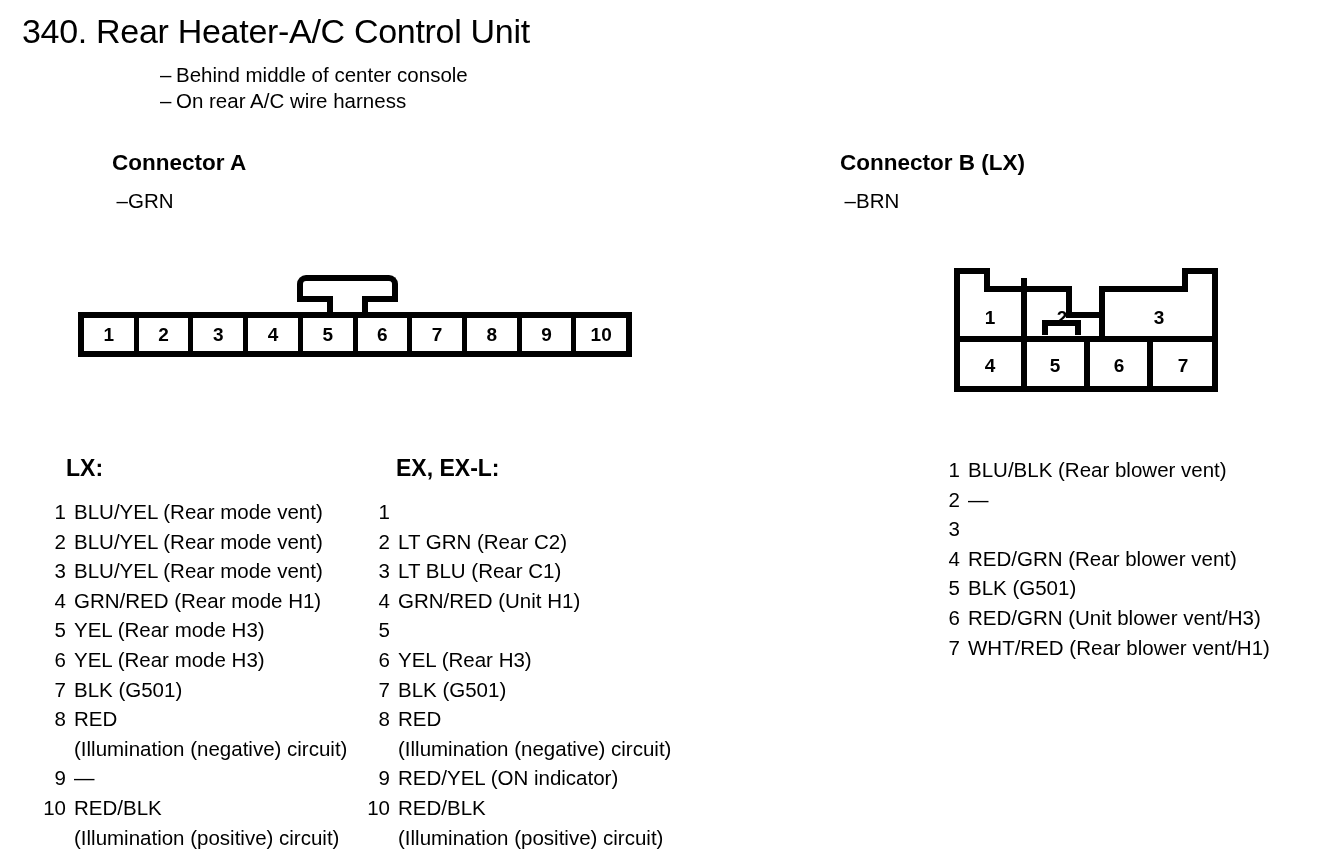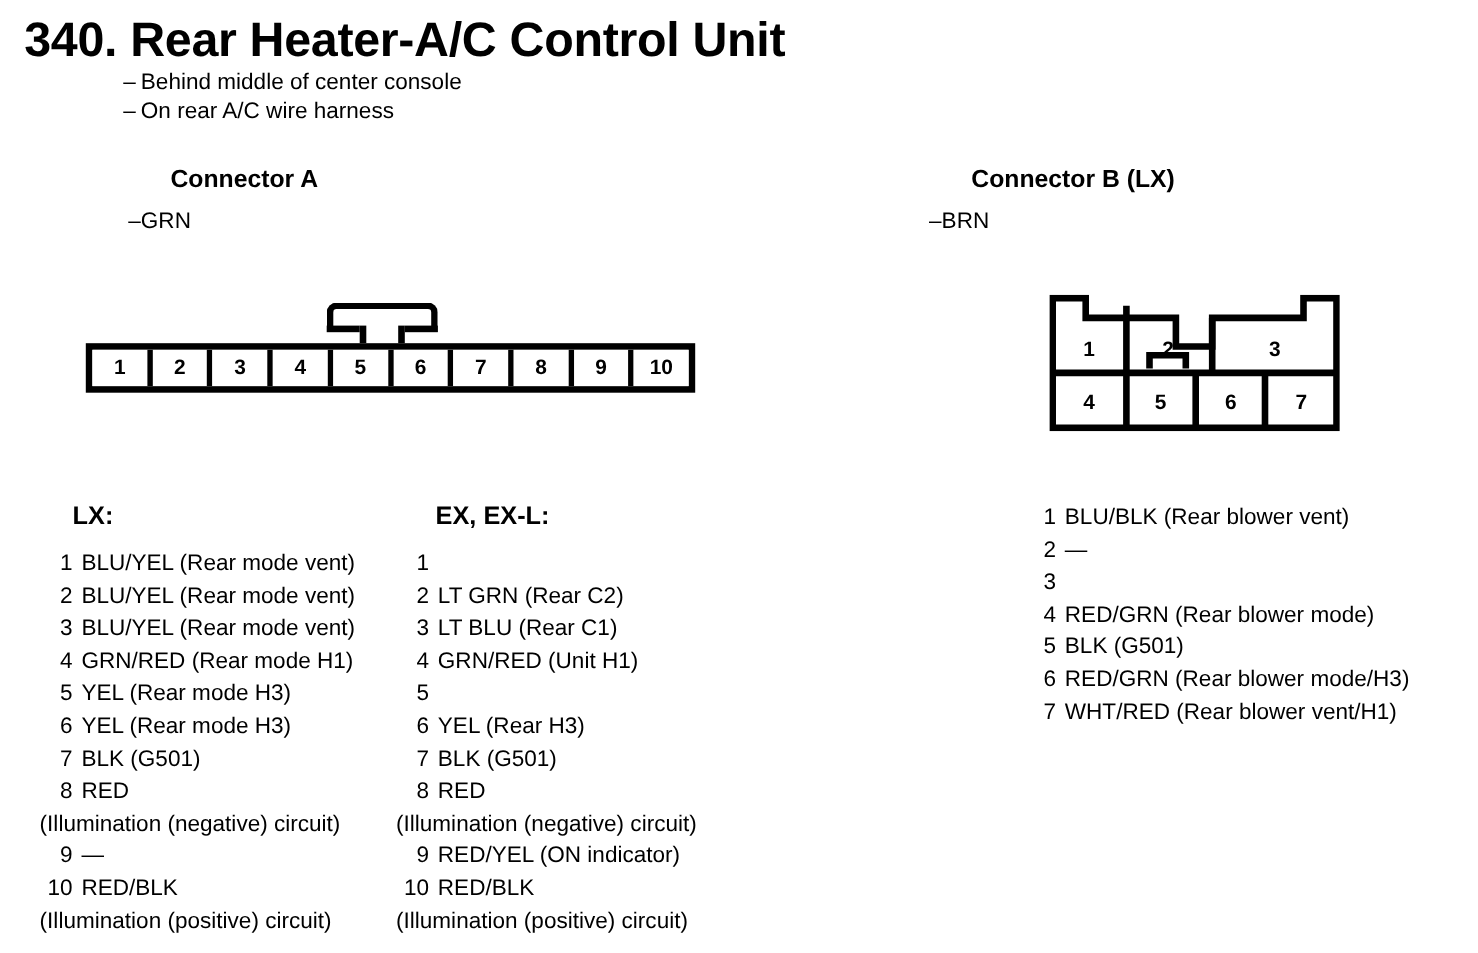--- a/index.html
+++ b/index.html
@@ -15,44 +15,44 @@
     font-family: "Liberation Sans", sans-serif;
     color: #000000;
     overflow: hidden;
   }
 
   
   .page-title {
     position: absolute;
     left: 22px;
     top: 12px;
-    font-size: 44px;
-    font-weight: bold;
+    font-size: 34px;
+    font-weight: normal;
     letter-spacing: -0.3px;
     white-space: nowrap;
   }
   .location-notes {
     position: absolute;
     left: 112px;
     top: 62px;
     font-size: 20.5px;
     line-height: 26px;
   }
   .location-notes .note-line {
     white-space: nowrap;
+    margin-left: 48px;
   }
   .dash { display: inline-block; width: 16px; }
 
   
   .conn-heading {
     position: absolute;
     font-size: 22.5px;
     font-weight: bold;
     white-space: nowrap;
-    margin-left: 43px;
   }
   .conn-sub {
     position: absolute;
     font-size: 20.5px;
     white-space: nowrap;
     text-align: right;
   }
   #connA-heading { left: 112px; top: 150px; }
   #connA-sub     { left: 112px; top: 189px; }
   #connB-heading { left: 840px; top: 150px; }
@@ -171,20 +171,21 @@
   }
   .pin-num {
     width: 30px;
     text-align: right;
     flex: 0 0 30px;
   }
   .pin-desc {
     margin-left: 8px;
   }
   .pin-cont {
+    margin-left: 38px;
     white-space: nowrap;
   }
 </style>
 </head>
 <body>
 
 <div class="page-title">340.  Rear Heater-A/C Control Unit</div>
 
 <div class="location-notes">
   <div class="note-line"><span class="dash">–</span><span>Behind middle of center console</span></div>
@@ -372,27 +373,27 @@
     </div>
     <div class="pin-row">
       <span class="pin-num">2</span>
       <span class="pin-desc">—</span>
     </div>
     <div class="pin-row">
       <span class="pin-num">3</span>
     </div>
     <div class="pin-row">
       <span class="pin-num">4</span>
-      <span class="pin-desc">RED/GRN (Rear blower mode)</span>
+      <span class="pin-desc">RED/GRN (Rear blower vent)</span>
     </div>
     <div class="pin-row">
       <span class="pin-num">5</span>
       <span class="pin-desc">BLK (G501)</span>
     </div>
     <div class="pin-row">
       <span class="pin-num">6</span>
-      <span class="pin-desc">RED/GRN (Rear blower mode/H3)</span>
+      <span class="pin-desc">RED/GRN (Unit blower vent/H3)</span>
     </div>
     <div class="pin-row">
       <span class="pin-num">7</span>
       <span class="pin-desc">WHT/RED (Rear blower vent/H1)</span>
     </div>
   </div>
 
 </body></html>

